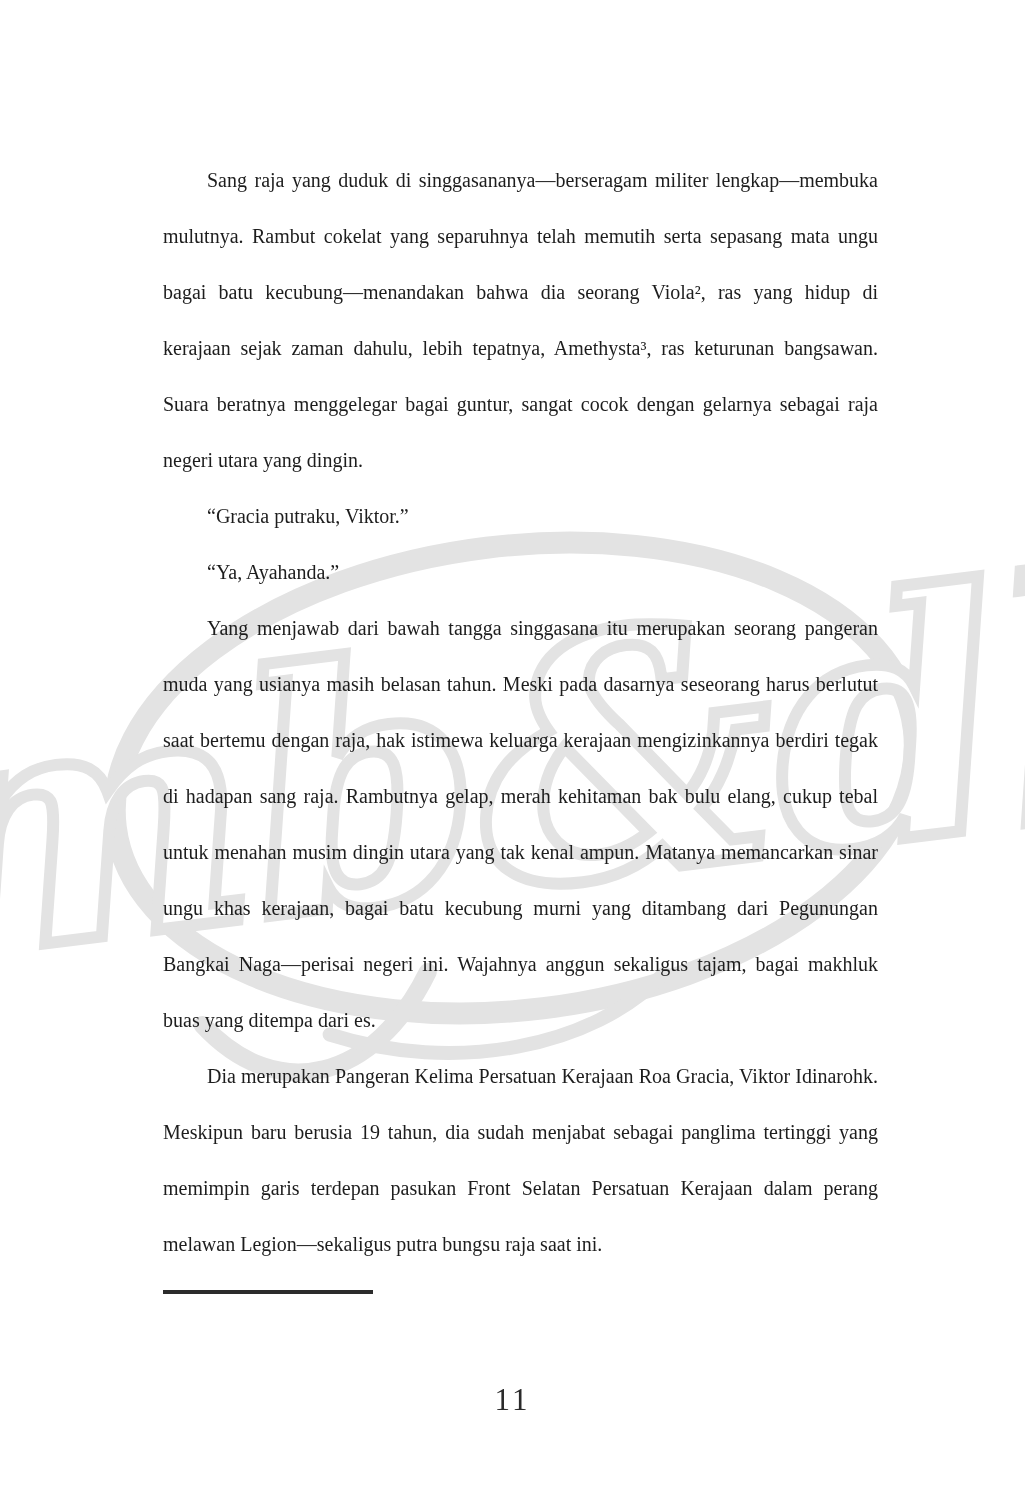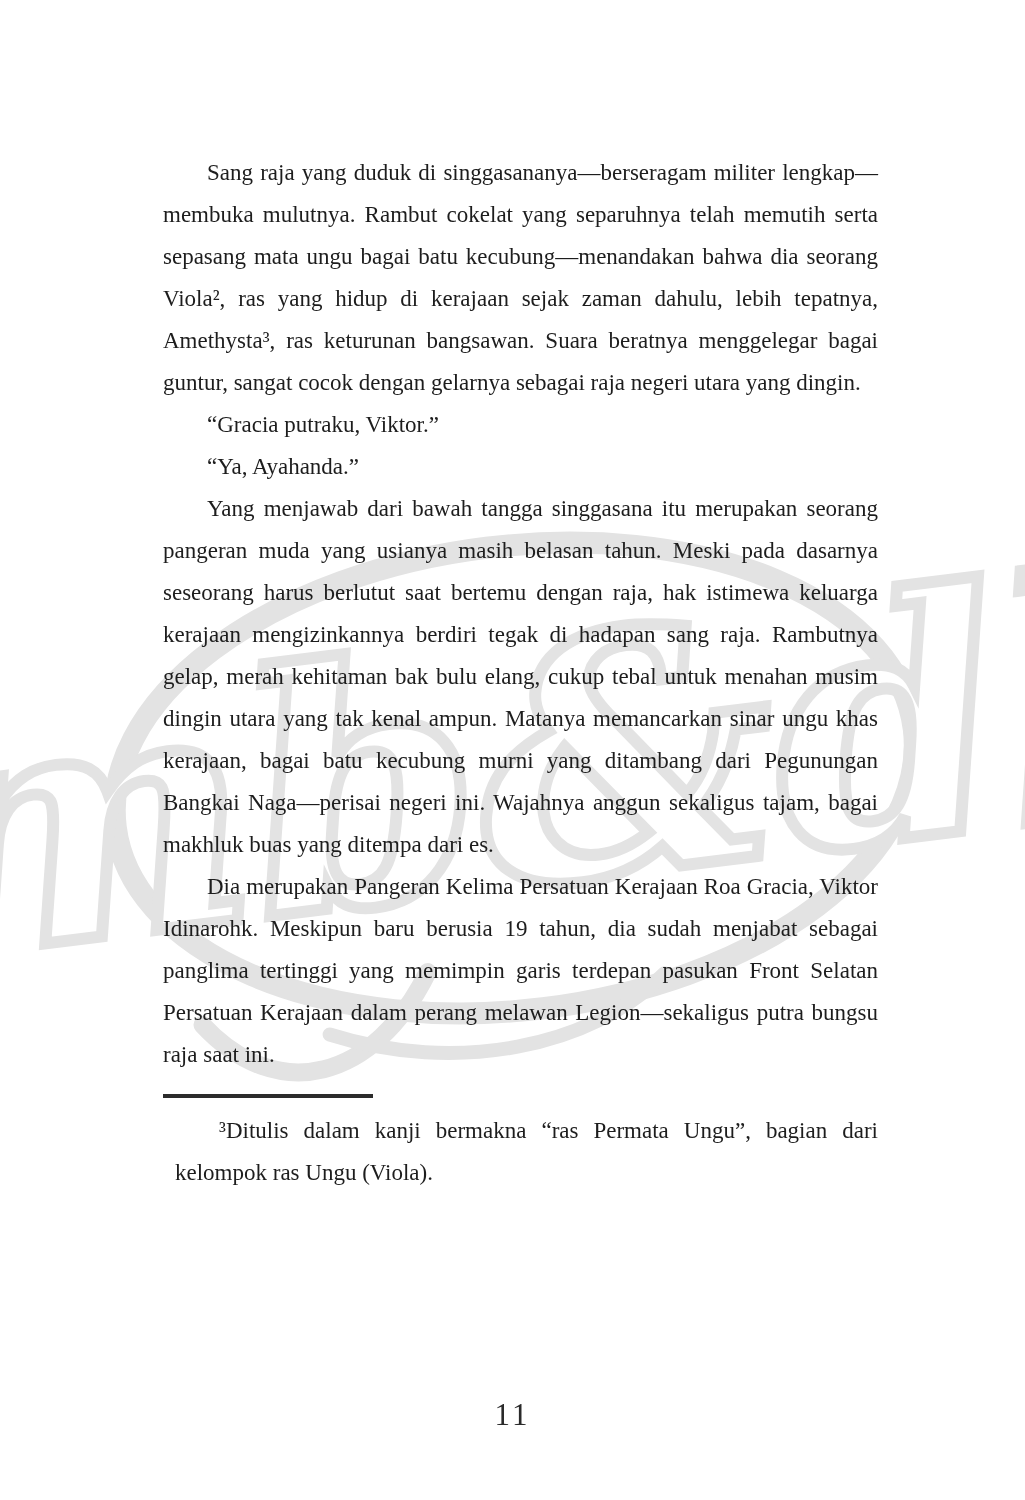--- a/index.html
+++ b/index.html
@@ -21,22 +21,22 @@
   }
   .content {
     position: absolute;
     left: 163px;
     top: 152px;
     width: 715px;
     z-index: 1;
   }
   .content p {
     margin: 0;
-    font-size: 23px;
-    line-height: 42px;
+    font-size: 20px;
+    line-height: 56px;
     text-align: justify;
     text-indent: 44px;
     color: #1d1d1d;
   }
   .footnote-block {
     margin-top: 18px;
   }
   .footnote-rule {
     width: 210px;
     height: 4px;
@@ -55,21 +55,20 @@
   .page-number {
     position: absolute;
     top: 1382px;
     left: 0;
     width: 100%;
     text-align: center;
     font-size: 31px;
     letter-spacing: 3px;
     color: #2a2a2a;
     z-index: 1;
-    margin-top: 15px;
   }
 </style>
 </head>
 <body>
 
 <div class="page">
 
   <svg class="watermark" viewBox="0 0 1025 1500" xmlns="http://www.w3.org/2000/svg" aria-hidden="true">
     <g transform="rotate(-7 515 780)">
       <ellipse cx="515" cy="778" rx="402" ry="232" fill="none" stroke="#e3e3e3" stroke-width="22"></ellipse>
@@ -81,19 +80,18 @@
 
   <div class="content">
     <p>Sang raja yang duduk di singgasananya—berseragam militer lengkap—membuka mulutnya. Rambut cokelat yang separuhnya telah memutih serta sepasang mata ungu bagai batu kecubung—menandakan bahwa dia seorang Viola², ras yang hidup di kerajaan sejak zaman dahulu, lebih tepatnya, Amethysta³, ras keturunan bangsawan. Suara beratnya menggelegar bagai guntur, sangat cocok dengan gelarnya sebagai raja negeri utara yang dingin.</p>
     <p>“Gracia putraku, Viktor.”</p>
     <p>“Ya, Ayahanda.”</p>
     <p>Yang menjawab dari bawah tangga singgasana itu merupakan seorang pangeran muda yang usianya masih belasan tahun. Meski pada dasarnya seseorang harus berlutut saat bertemu dengan raja, hak istimewa keluarga kerajaan mengizinkannya berdiri tegak di hadapan sang raja. Rambutnya gelap, merah kehitaman bak bulu elang, cukup tebal untuk menahan musim dingin utara yang tak kenal ampun. Matanya memancarkan sinar ungu khas kerajaan, bagai batu kecubung murni yang ditambang dari Pegunungan Bangkai Naga—perisai negeri ini. Wajahnya anggun sekaligus tajam, bagai makhluk buas yang ditempa dari es.</p>
     <p>Dia merupakan Pangeran Kelima Persatuan Kerajaan Roa Gracia, Viktor Idinarohk. Meskipun baru berusia 19 tahun, dia sudah menjabat sebagai panglima tertinggi yang memimpin garis terdepan pasukan Front Selatan Persatuan Kerajaan dalam perang melawan Legion—sekaligus putra bungsu raja saat ini.</p>
 
     <div class="footnote-block">
       <div class="footnote-rule"></div>
-      <p class="footnote">³Ditulis dalam kanji bermakna “ras Permata Ungu”, bagian dari kelompok ras Ungu (Viola).</p>
     </div>
   </div>
 
   <div class="page-number">11</div>
 
 </div>
 
 </body></html>

